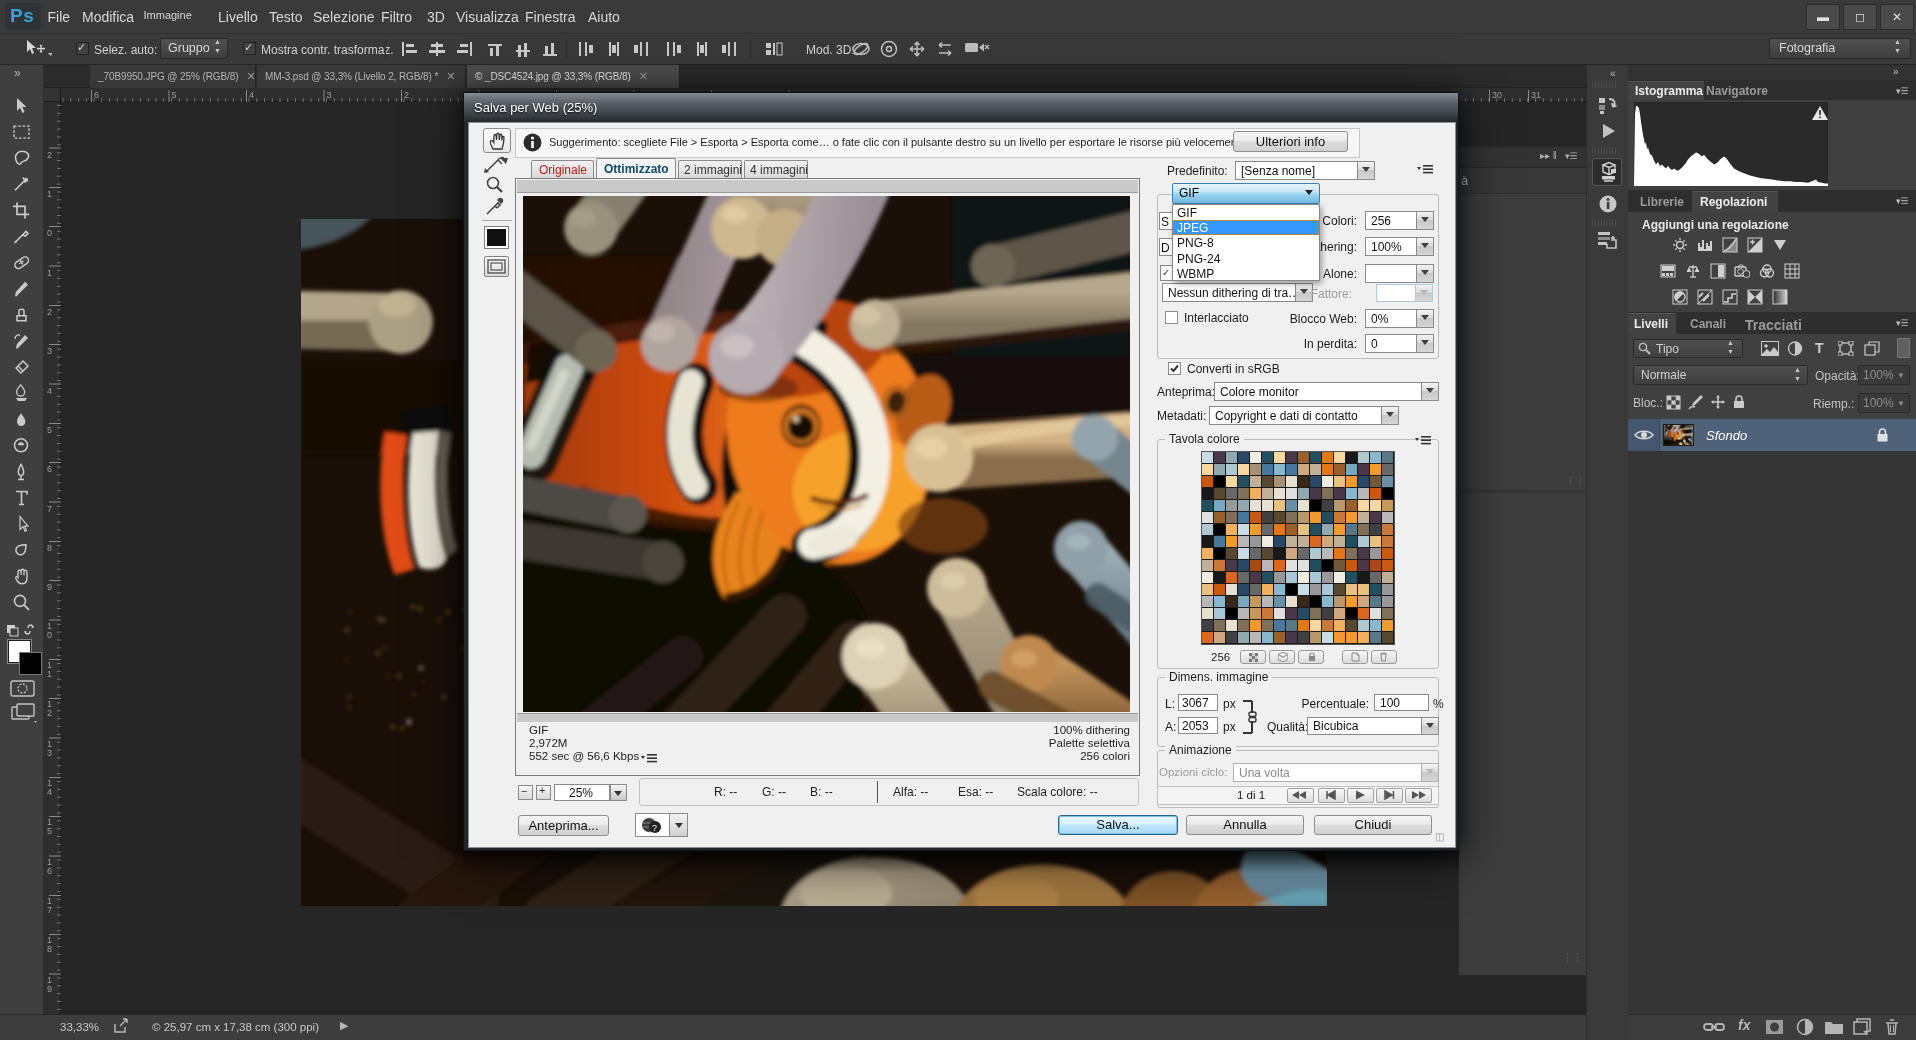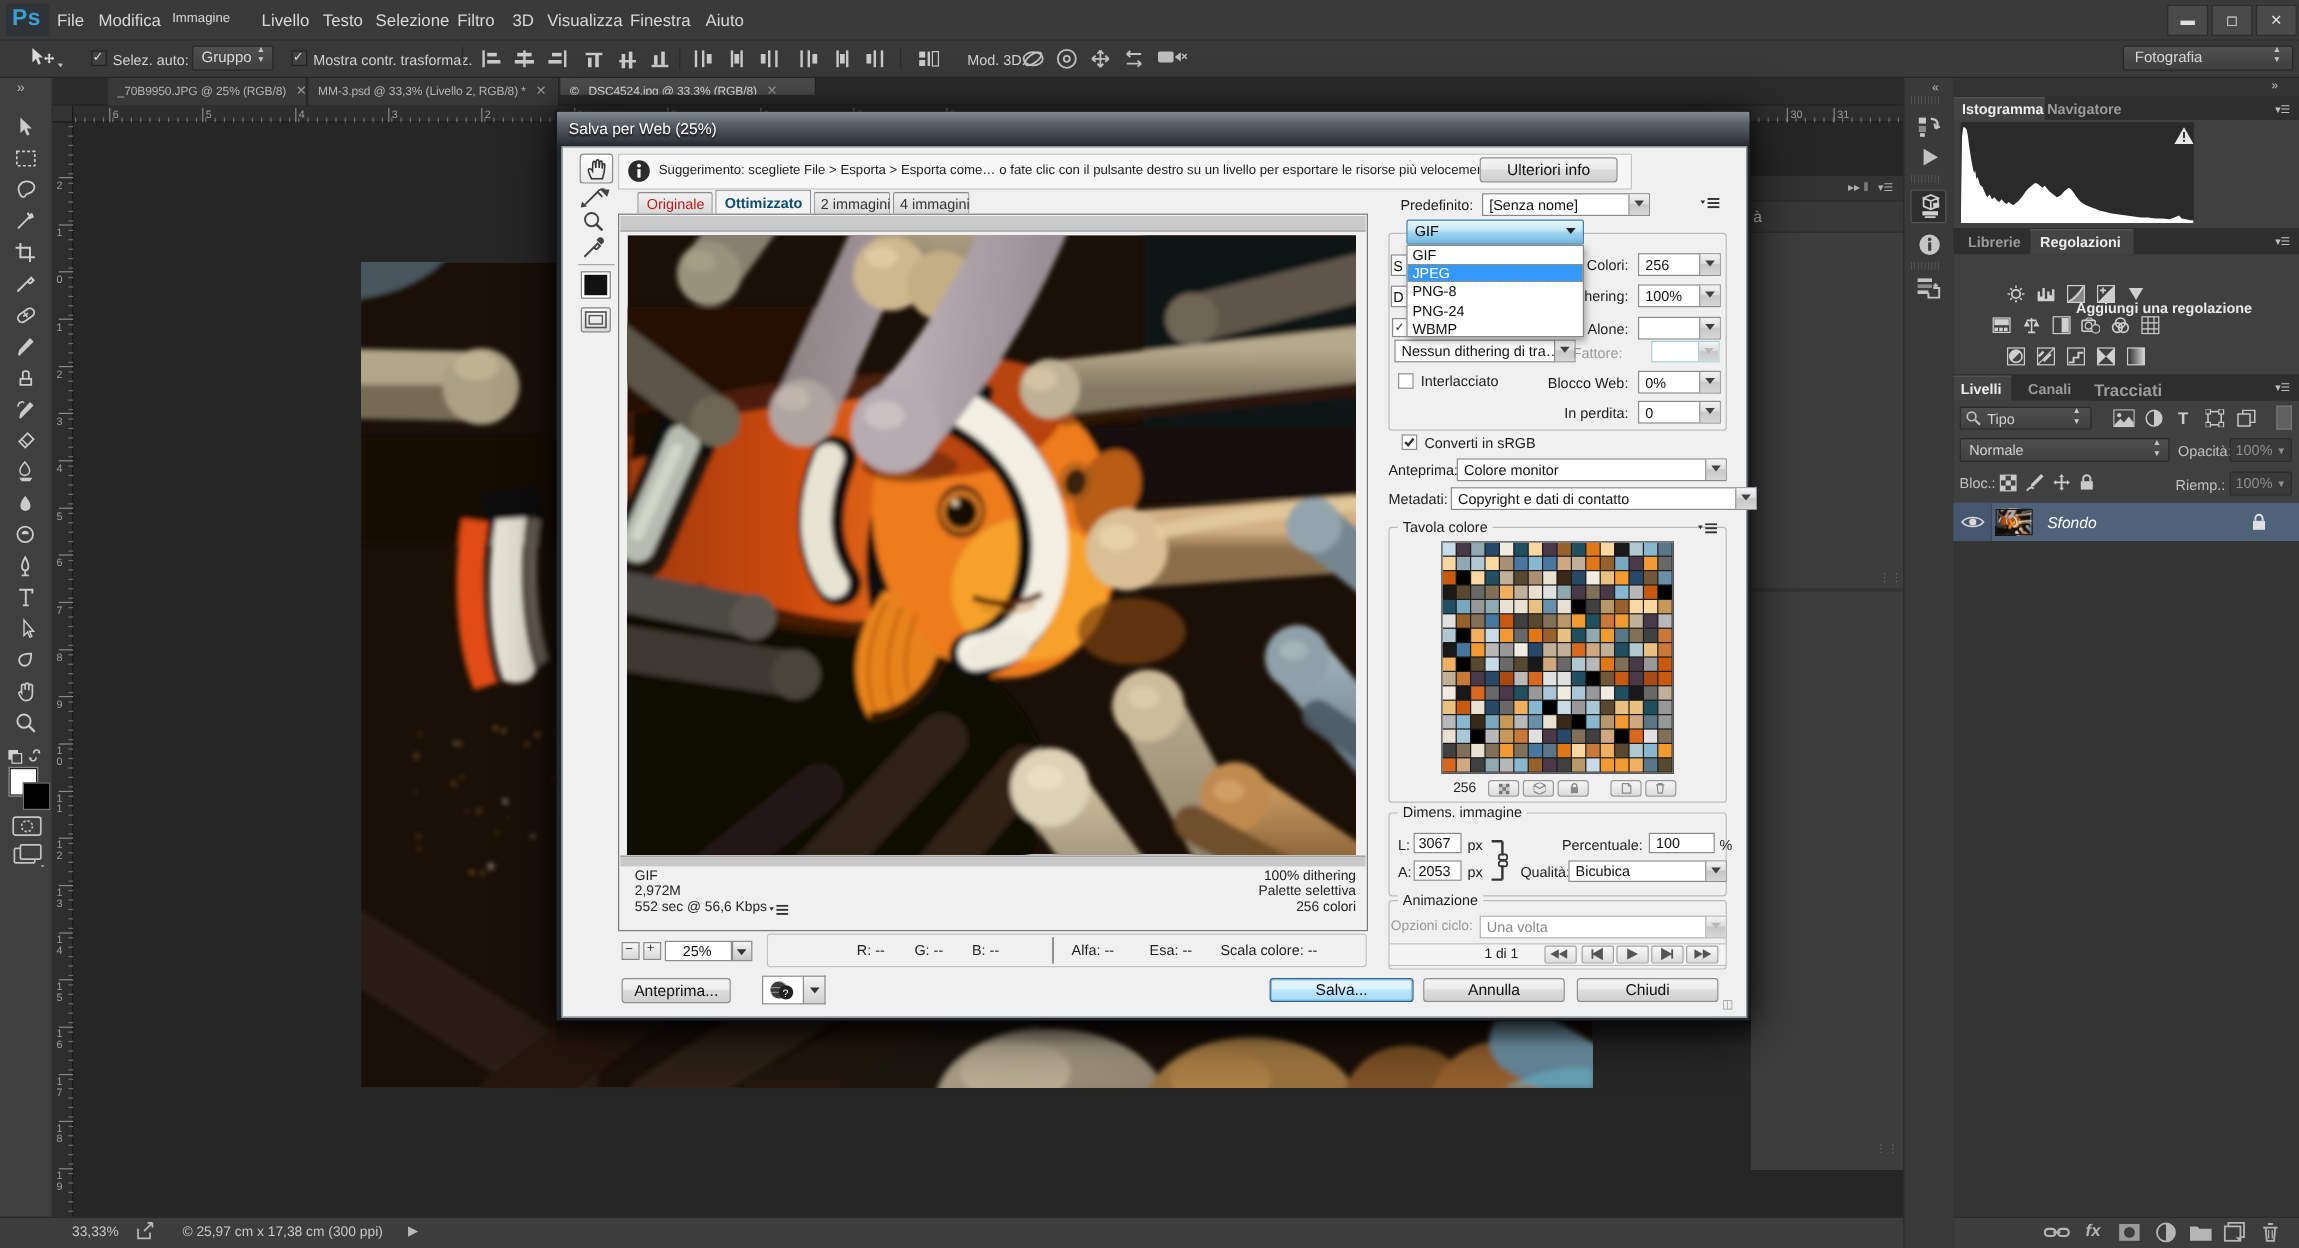--- a/index.html
+++ b/index.html
@@ -128,21 +128,21 @@
       <path d="M15 6.5 L20 2.5 V10.5 Z" fill="#bdbdbd"></path>
       <path d="M21 2 L25 6 M25 2 L21 6" stroke="#bdbdbd" stroke-width="1.2" fill="none" transform="translate(0,2)"></path>
     </svg>
 <div class="abs" style="left:1769px;top:38px;width:142px;height:21px;background:linear-gradient(#505050,#3e3e3e);border:1px solid #282828;border-radius:2px;"></div>
 <div class="tx" style="left:1779px;top:41px;font-size:12.5px;color:#d8d8d8;">Fotografia</div>
 <div class="tx" style="left:1894px;top:38px;font-size:7px;color:#c8c8c8;">▲</div>
 <div class="tx" style="left:1894px;top:47px;font-size:7px;color:#c8c8c8;">▼</div>
 <div class="abs" style="left:0;top:65px;width:1916px;height:23px;background:#2b2b2b;border-bottom:1px solid #222;"></div>
 <div class="abs" style="left:90px;top:65px;width:166px;height:23px;background:#383838;border-right:1px solid #242424;color:#b5b5b5;font-size:10px;line-height:22px;padding-left:8px;letter-spacing:-0.1px;white-space:nowrap;overflow:hidden;">_70B9950.JPG @ 25% (RGB/8)<span style="color:#999;margin-left:8px;font-size:11px;">✕</span></div>
 <div class="abs" style="left:257px;top:65px;width:209px;height:23px;background:#383838;border-right:1px solid #242424;color:#b5b5b5;font-size:10px;line-height:22px;padding-left:8px;letter-spacing:-0.1px;white-space:nowrap;overflow:hidden;">MM-3.psd @ 33,3% (Livello 2, RGB/8) *<span style="color:#999;margin-left:8px;font-size:11px;">✕</span></div>
-<div class="abs" style="left:467px;top:65px;width:213px;height:14px;background:#4c4c4c;border-right:1px solid #242424;color:#e5e5e5;font-size:10px;line-height:22px;padding-left:8px;letter-spacing:-0.1px;white-space:nowrap;overflow:hidden;">© _DSC4524.jpg @ 33,3% (RGB/8)<span style="color:#999;margin-left:8px;font-size:11px;">✕</span></div>
+<div class="abs" style="left:467px;top:65px;width:213px;height:27px;background:#4c4c4c;border-right:1px solid #242424;color:#e5e5e5;font-size:10px;line-height:22px;padding-left:8px;letter-spacing:-0.1px;white-space:nowrap;overflow:hidden;">© _DSC4524.jpg @ 33,3% (RGB/8)<span style="color:#999;margin-left:8px;font-size:11px;">✕</span></div>
 <div class="abs" style="left:0;top:65px;width:44px;height:949px;background:#3f3f3f;border-right:1px solid #2e2e2e;"></div>
 <div class="tx" style="left:14px;top:66px;font-size:12px;color:#b5b5b5;">»</div>
 <svg class="abs" style="left:0px;top:92px;" width="44" height="660" viewBox="0 0 44 660">
 <g transform="translate(13,6.0)">
         <path d="M4 0 L4 13 L7.2 9.8 L9.4 15 L11.6 14 L9.4 9 L13.5 9 Z" fill="#cacaca"></path>
       </g>
       <g transform="translate(13,32.1)">
         <rect x="1" y="2" width="15" height="12" fill="none" stroke="#cacaca" stroke-dasharray="2.5 1.8" stroke-width="1.4"></rect>
       </g>
       <g transform="translate(13,58.2)">
@@ -885,21 +885,21 @@
 <path d="M178 18 l8 -14 8 14 Z" fill="#e8e8e8"></path>
       <rect x="185.2" y="8" width="1.6" height="5" fill="#2a2a2a"></rect>
       <rect x="185.2" y="14.5" width="1.6" height="1.6" fill="#2a2a2a"></rect>
     </svg>
 <div class="abs" style="left:1628px;top:190px;width:288px;height:22px;background:#2e2e2e;"></div>
 <div class="abs" style="left:1692px;top:191px;width:86px;height:21px;background:#434343;border-top:1px solid #555;"></div>
 <div class="tx" style="left:1640px;top:195px;font-size:12px;color:#9b9b9b;font-weight:bold;">Librerie</div>
 <div class="tx" style="left:1700px;top:195px;font-size:12px;color:#ececec;font-weight:bold;">Regolazioni</div>
 <div class="tx" style="left:1896px;top:196px;font-size:9px;color:#c0c0c0;">▾☰</div>
 <div class="abs" style="left:1628px;top:212px;width:288px;height:100px;background:#404040;"></div>
-<div class="tx" style="left:1730px;top:218px;font-size:12px;color:#e8e8e8;font-weight:bold;margin-top:32px;">Aggiungi una regolazione</div>
+<div class="tx" style="left:1642px;top:218px;font-size:12px;color:#e8e8e8;font-weight:bold;">Aggiungi una regolazione</div>
 <svg class="abs" style="left:1672px;top:237px;" width="16" height="16" viewBox="0 0 16 16">
       <circle cx="8" cy="8" r="3.5" fill="none" stroke="#cfcfcf" stroke-width="1.5"></circle>
       <g stroke="#cfcfcf" stroke-width="1.3">
         <line x1="8" y1="1" x2="8" y2="3"></line>
         <line x1="8" y1="13" x2="8" y2="15"></line>
         <line x1="1" y1="8" x2="3" y2="8"></line>
         <line x1="13" y1="8" x2="15" y2="8"></line>
         <line x1="3.2" y1="3.2" x2="4.6" y2="4.6"></line>
         <line x1="11.4" y1="11.4" x2="12.8" y2="12.8"></line>
         <line x1="3.2" y1="12.8" x2="4.6" y2="11.4"></line>
@@ -1273,21 +1273,21 @@
           <path d="M2 5.5 L4.5 8 L9 2.5" stroke="#333" stroke-width="2" fill="none"></path>
         </svg>
 <div class="tx" style="left:718px;top:239px;font-size:12px;color:#1c1c1c;">Converti in sRGB</div>
 <div class="tx" style="left:688px;top:262px;font-size:12px;color:#1c1c1c;">Anteprima:</div>
 <div class="abs" style="left:745px;top:259px;width:225px;height:19px;background:#fff;border:1px solid #8a8a8a;">
 <div class="tx" style="left:5px;top:2px;font-size:12px;color:#111;">Colore monitor</div>
 <div class="abs" style="right:0px;top:0px;bottom:0px;width:17px;background:linear-gradient(#f4f4f4,#dcdcdc 45%,#c8c8c8 50%,#d6d6d6);border-left:1px solid #8a8a8a;"></div>
 <div class="abs" style="right:4px;top:5px;width:0;height:0;border:4px solid transparent;border-top:5px solid #404040;"></div>
 </div>
 <div class="tx" style="left:688px;top:286px;font-size:12px;color:#1c1c1c;">Metadati:</div>
-<div class="abs" style="left:740px;top:283px;width:255px;height:19px;background:#fff;border:1px solid #8a8a8a;text-decoration:underline;">
+<div class="abs" style="left:740px;top:283px;width:190px;height:19px;background:#fff;border:1px solid #8a8a8a;text-decoration:underline;">
 <div class="tx" style="left:5px;top:2px;font-size:12px;color:#111;">Copyright e dati di contatto</div>
 <div class="abs" style="right:0px;top:0px;bottom:0px;width:17px;background:linear-gradient(#f4f4f4,#dcdcdc 45%,#c8c8c8 50%,#d6d6d6);border-left:1px solid #8a8a8a;"></div>
 <div class="abs" style="right:4px;top:5px;width:0;height:0;border:4px solid transparent;border-top:5px solid #404040;"></div>
 </div>
 <div class="abs" style="left:688px;top:316px;width:282px;height:230px;border:1px solid #bcbcbc;border-radius:3px;"></div>
 <div class="tx" style="left:696px;top:309px;background:#f0f0f0;padding:0 4px;font-size:12px;color:#1c1c1c;">Tavola colore</div>
 <svg class="abs" style="left:946px;top:313px;" width="16" height="9" viewBox="0 0 16 9">
           <path d="M0 2 l4 0 -2 3 Z" fill="#333"></path>
           <rect x="6" y="0" width="10" height="1.6" fill="#333"></rect>
           <rect x="6" y="3.4" width="10" height="1.6" fill="#333"></rect>

